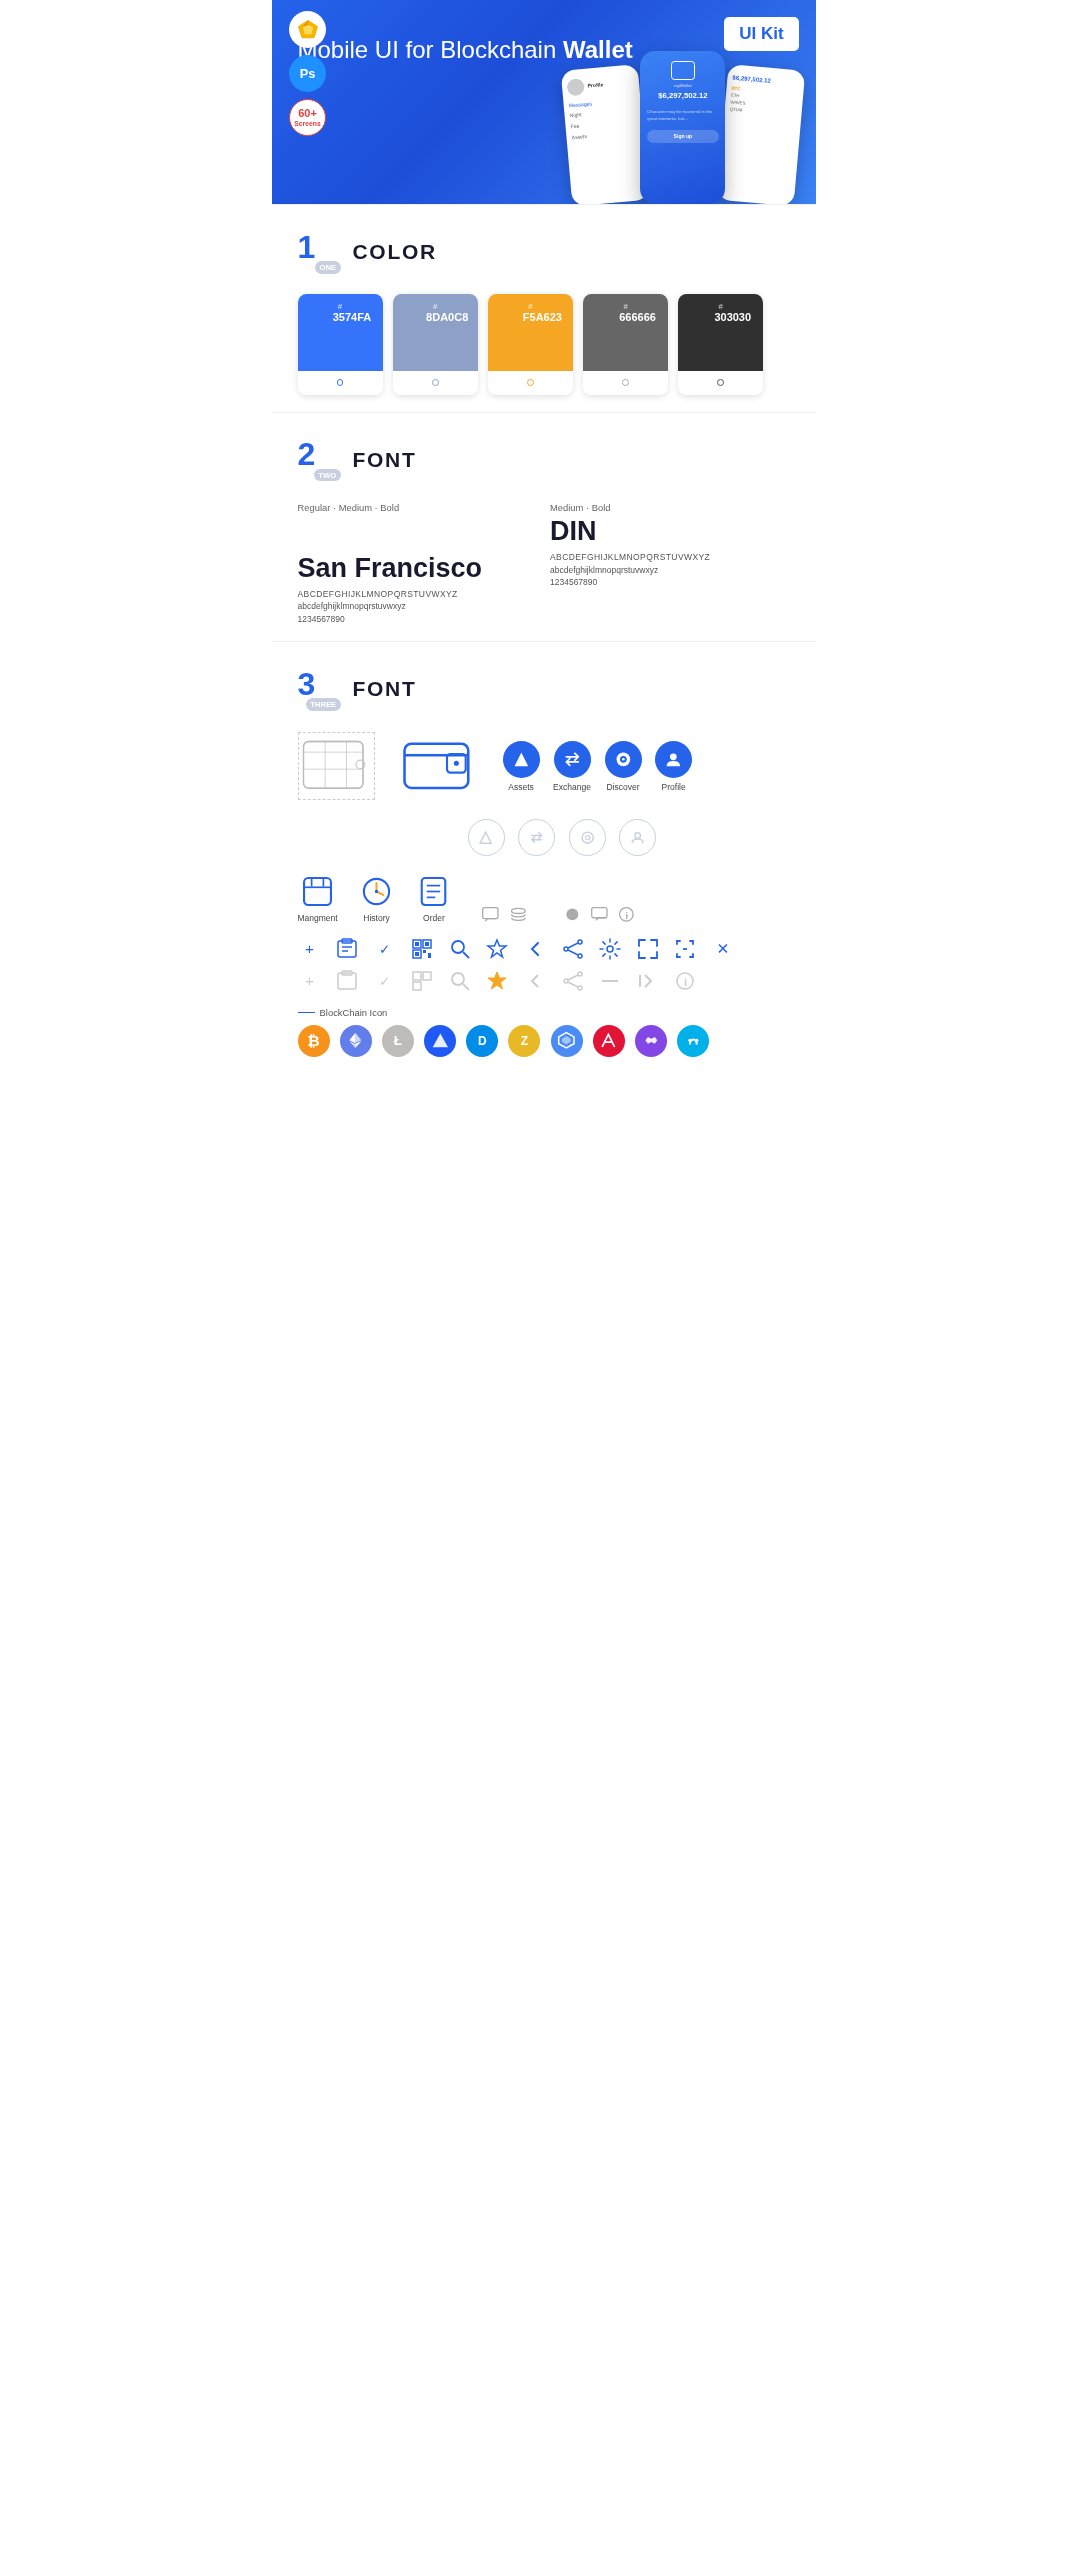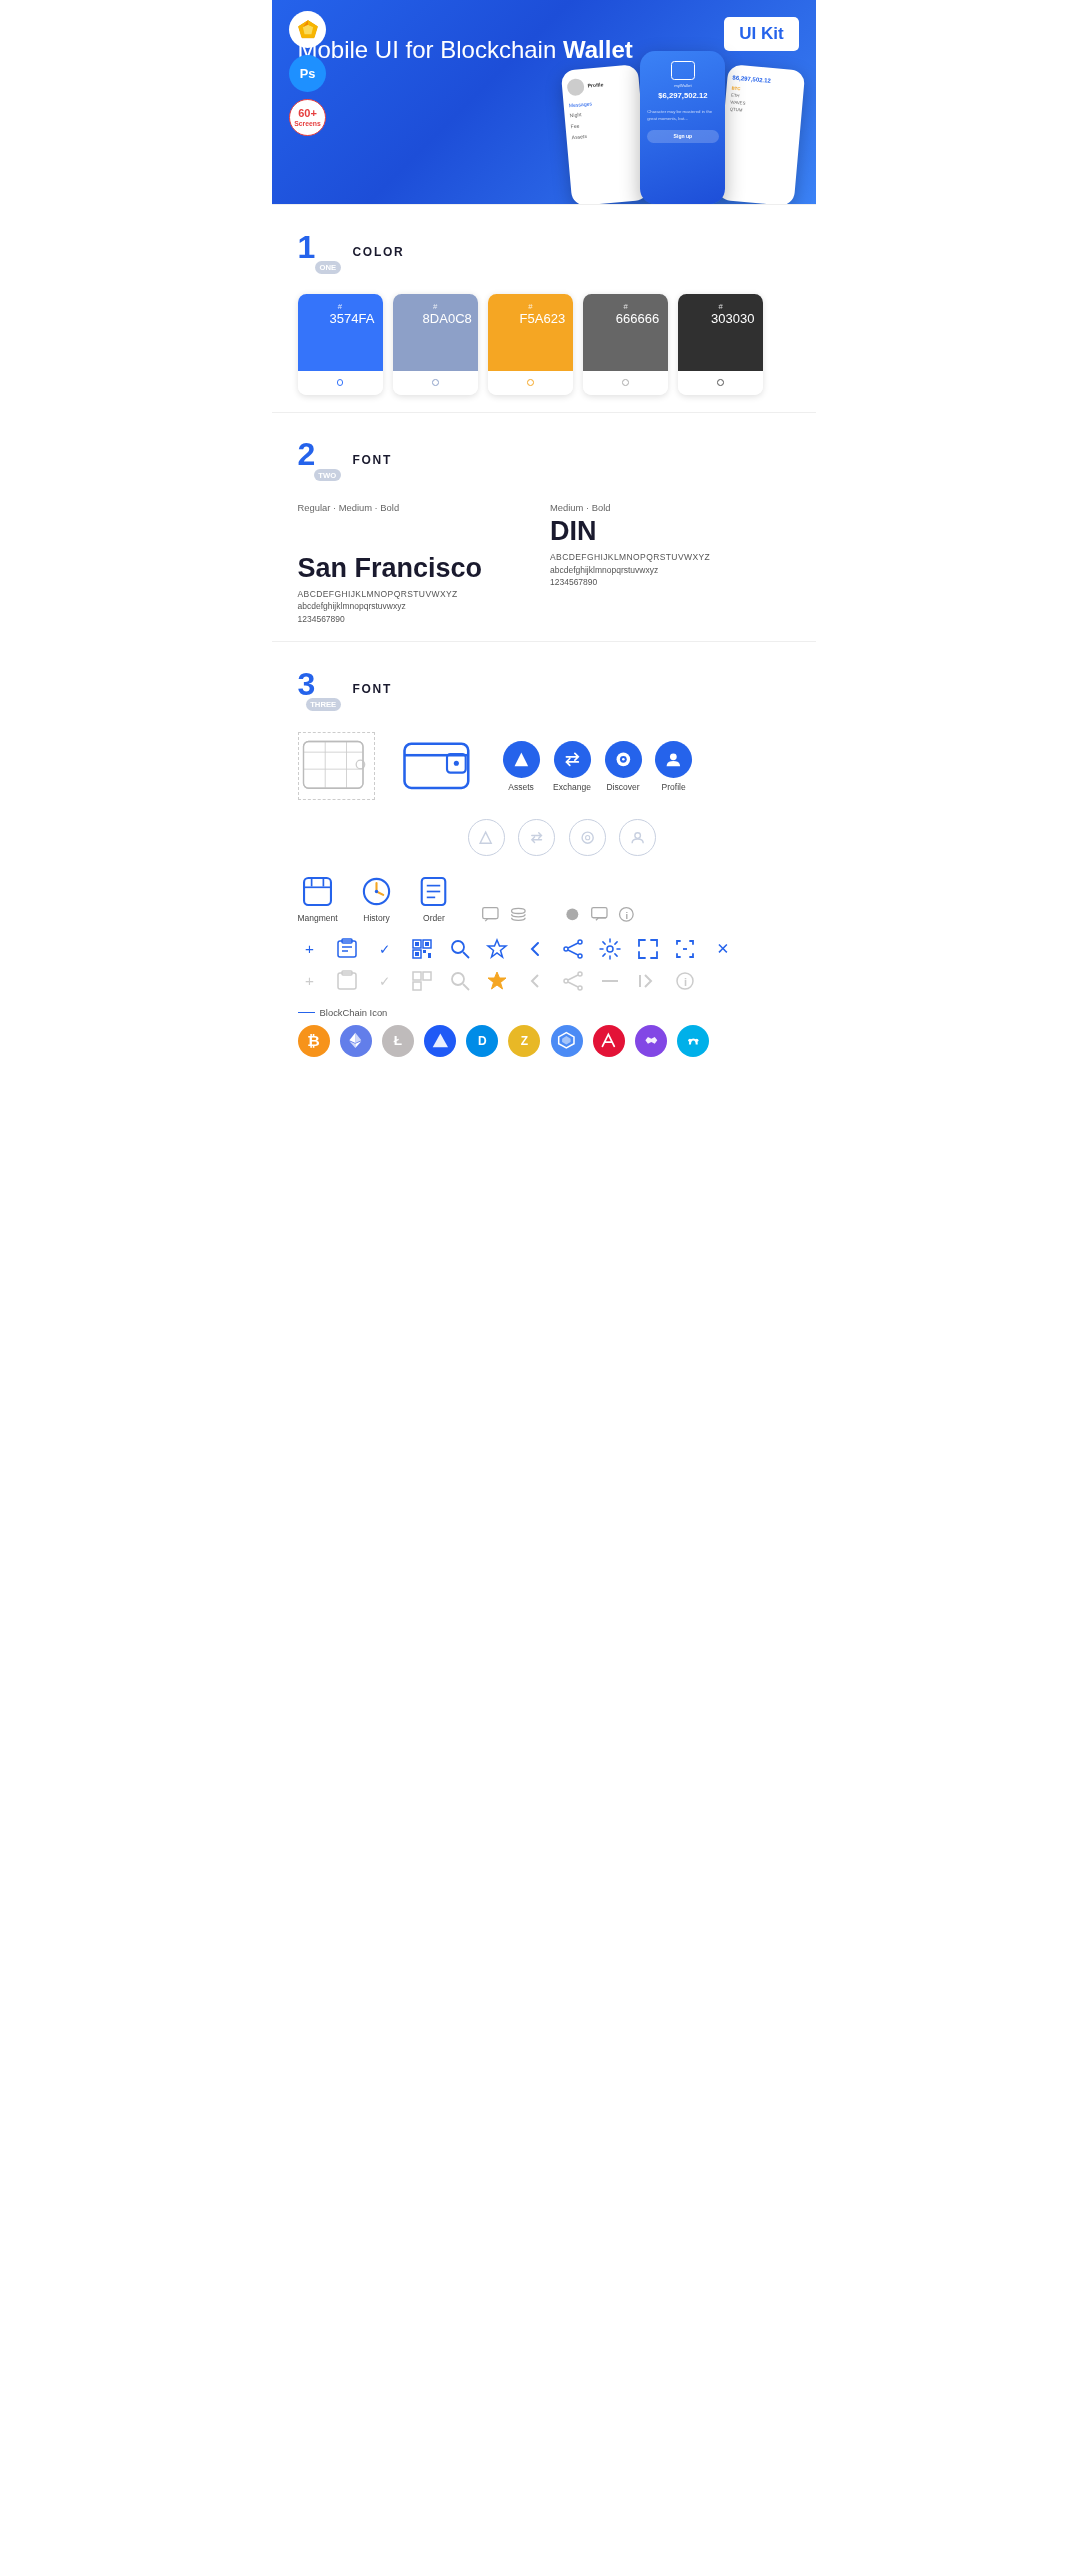--- a/index.html
+++ b/index.html
@@ -81,21 +81,21 @@
       bottom: 0;
       right: 0;
       background: #c8d0e0;
       color: #fff;
       font-size: 7.7px;
       font-weight: 700;
       border-radius: 6.8px;
       padding: 1.7px 4.3px;
     }
     .section-title {
-      font-size: 12px;
+      font-size: 21px;
       font-weight: 700;
       color: #1a1a2e;
       letter-spacing: 1.7px;
       text-align: right;
     }
 
     
     .color-swatches {
       display: flex;
       gap: 10.2px;
@@ -112,22 +112,22 @@
       display: flex;
       flex-direction: column;
       align-items: center;
       padding-top: 8.5px;
     }
     .swatch-label {
       font-size: 7.7px;
       color: rgba(255,255,255,0.8);
     }
     .swatch-hex {
-      font-size: 13px;
-      font-weight: 400;
+      font-size: 11px;
+      font-weight: 700;
       color: #fff;
       margin-left: 24px;
     }
     .swatch-footer {
       background: #fff;
       height: 24px;
       display: flex;
       align-items: center;
       justify-content: center;
     }

